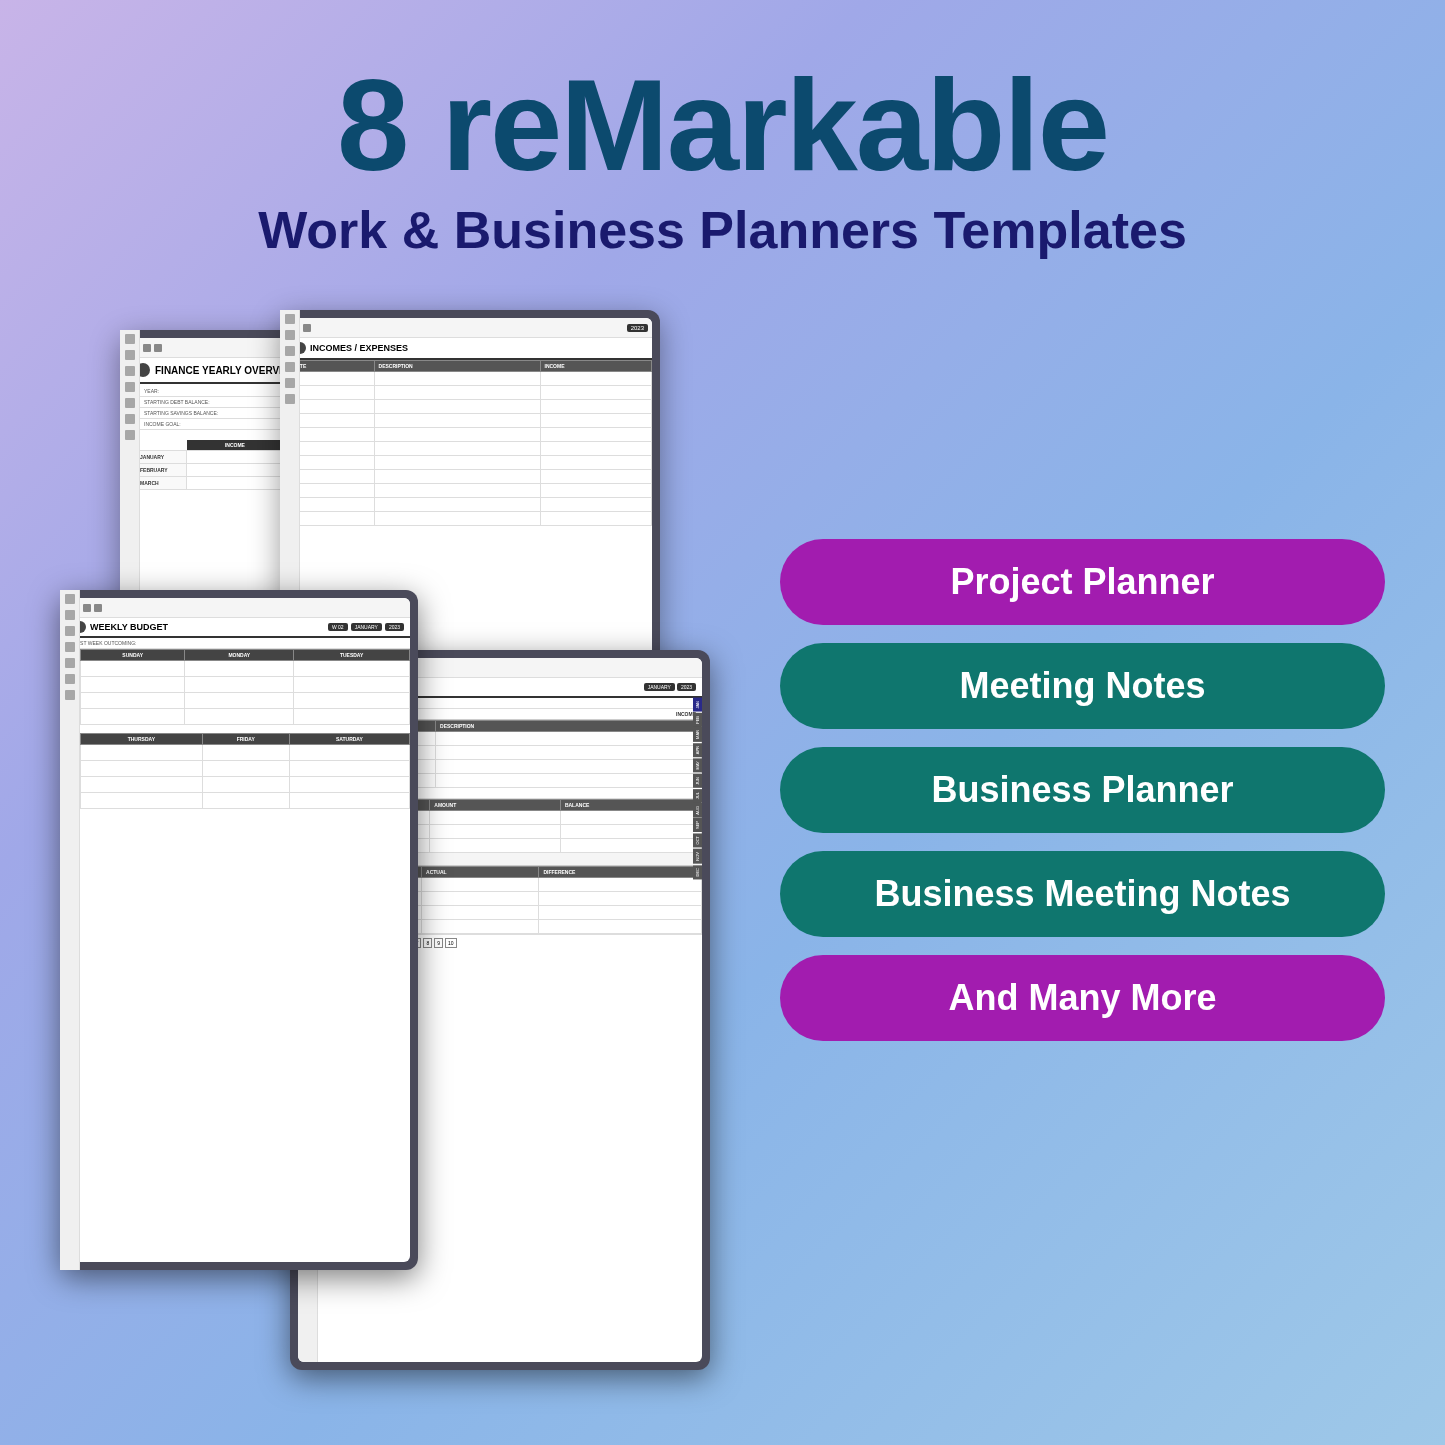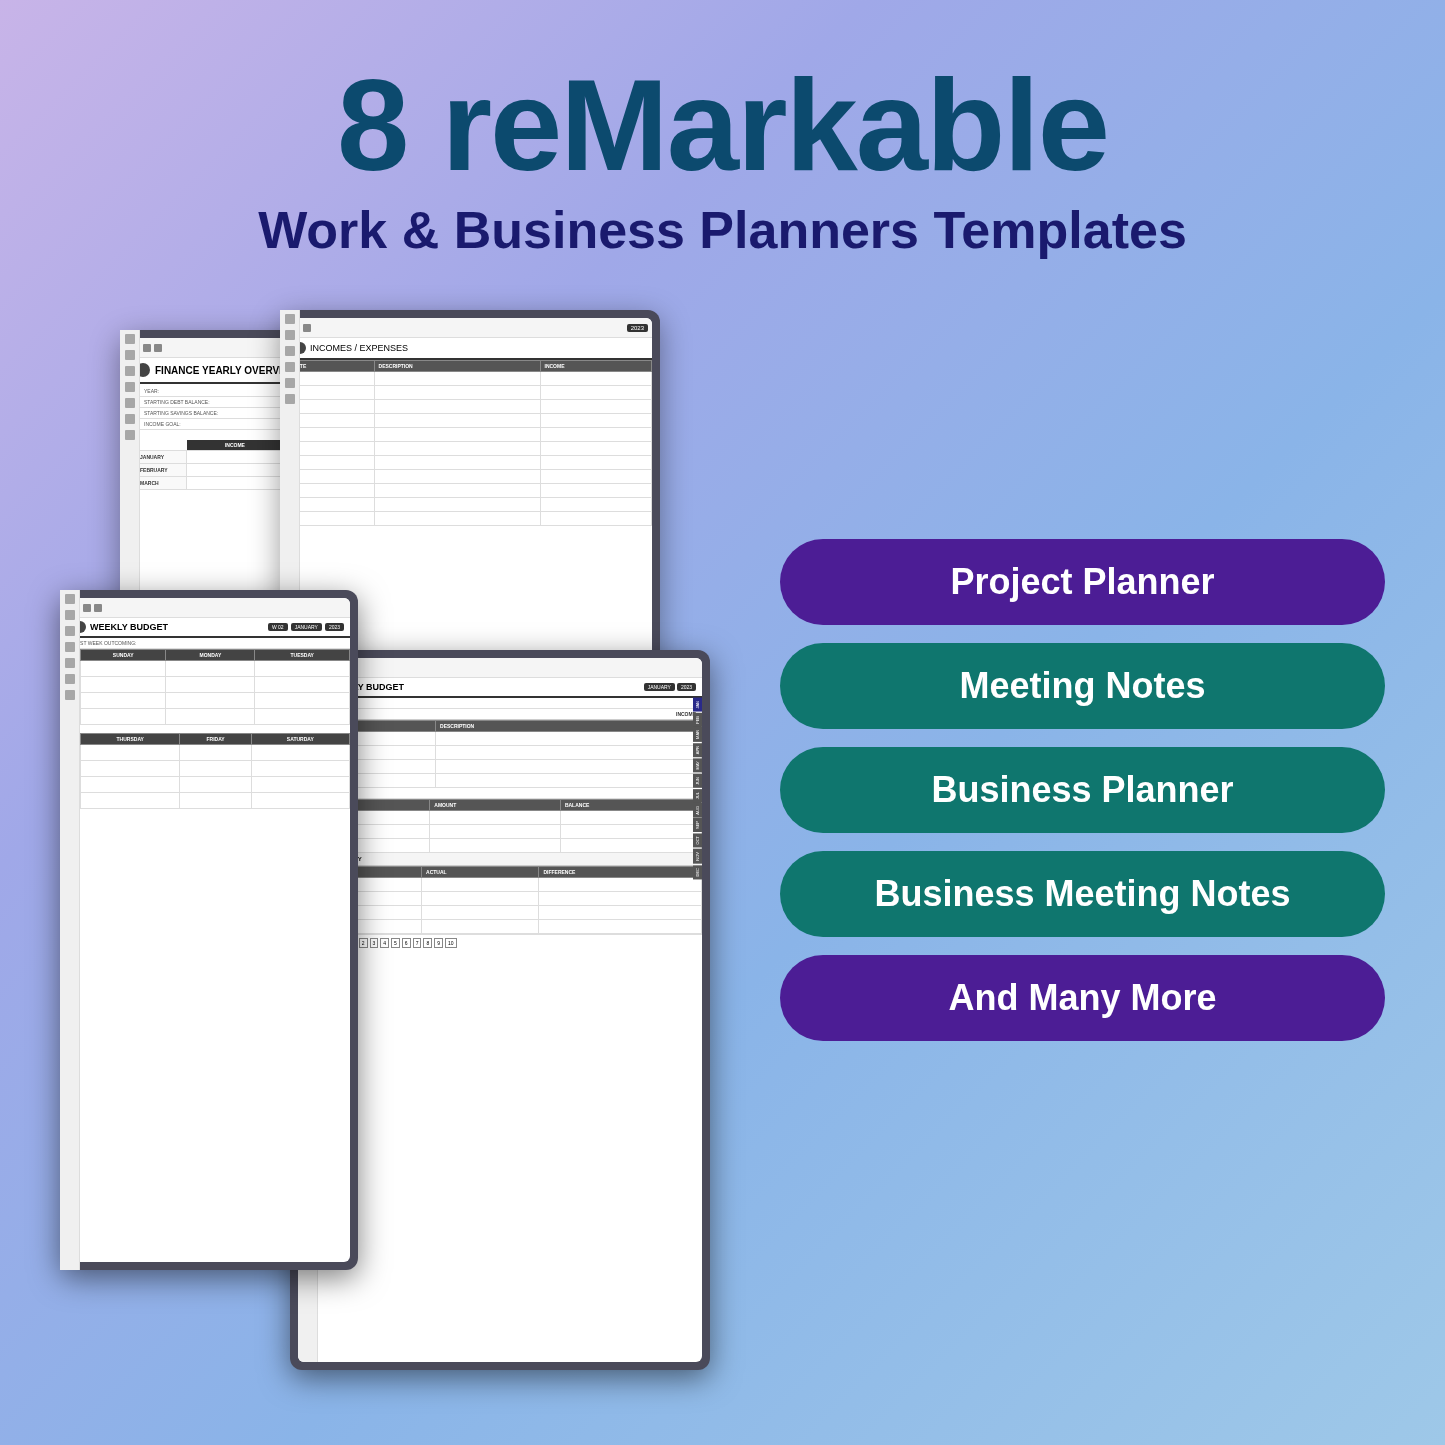--- a/index.html
+++ b/index.html
@@ -68,21 +68,21 @@
       border-radius: 6px;
       overflow: hidden;
       font-size: 7px;
     }
 
     
     .device-front-left {
       position: absolute;
       top: 280px;
       left: 0px;
-      width: 298px;
+      width: 358px;
       height: 680px;
       background: #4a4a5a;
       border-radius: 12px;
       box-shadow: 0 8px 30px rgba(0,0,0,0.5);
       padding: 8px;
       z-index: 3;
     }
 
     .device-front-left .screen {
       background: white;
@@ -121,21 +121,21 @@
       flex: 1;
       display: flex;
       flex-direction: column;
       justify-content: center;
       gap: 18px;
       padding-left: 20px;
       padding-top: 60px;
     }
 
     .pill {
-      background: #4c1d95;
+      background: #a21caf;
       border-radius: 50px;
       padding: 22px 40px;
       text-align: center;
     }
 
     .pill.light {
       background: #0f766e;
     }
 
     .pill-text {
@@ -442,21 +442,21 @@
             <div class="sidebar-icon"></div>
           </div>
           <div class="screen-main-content">
             <div class="screen-toolbar">
               <div class="toolbar-icon"></div>
               <div class="toolbar-icon"></div>
               <div style="font-size:6px;margin-left:auto;background:#333;color:white;padding:1px 4px;border-radius:2px;">2023</div>
             </div>
             <div style="padding:4px 6px;border-bottom:2px solid #333;display:flex;align-items:center;gap:4px;">
               <div style="width:12px;height:12px;background:#444;border-radius:50%;"></div>
-              <div style="font-size:9px;font-weight:400;text-transform:uppercase;">INCOMES / EXPENSES</div>
+              <div style="font-size:9px;font-weight:700;text-transform:uppercase;">INCOMES / EXPENSES</div>
             </div>
             <table class="ie-table">
               <thead>
                 <tr>
                   <th>DATE</th>
                   <th>DESCRIPTION</th>
                   <th>INCOME</th>
                 </tr>
               </thead>
               <tbody>

